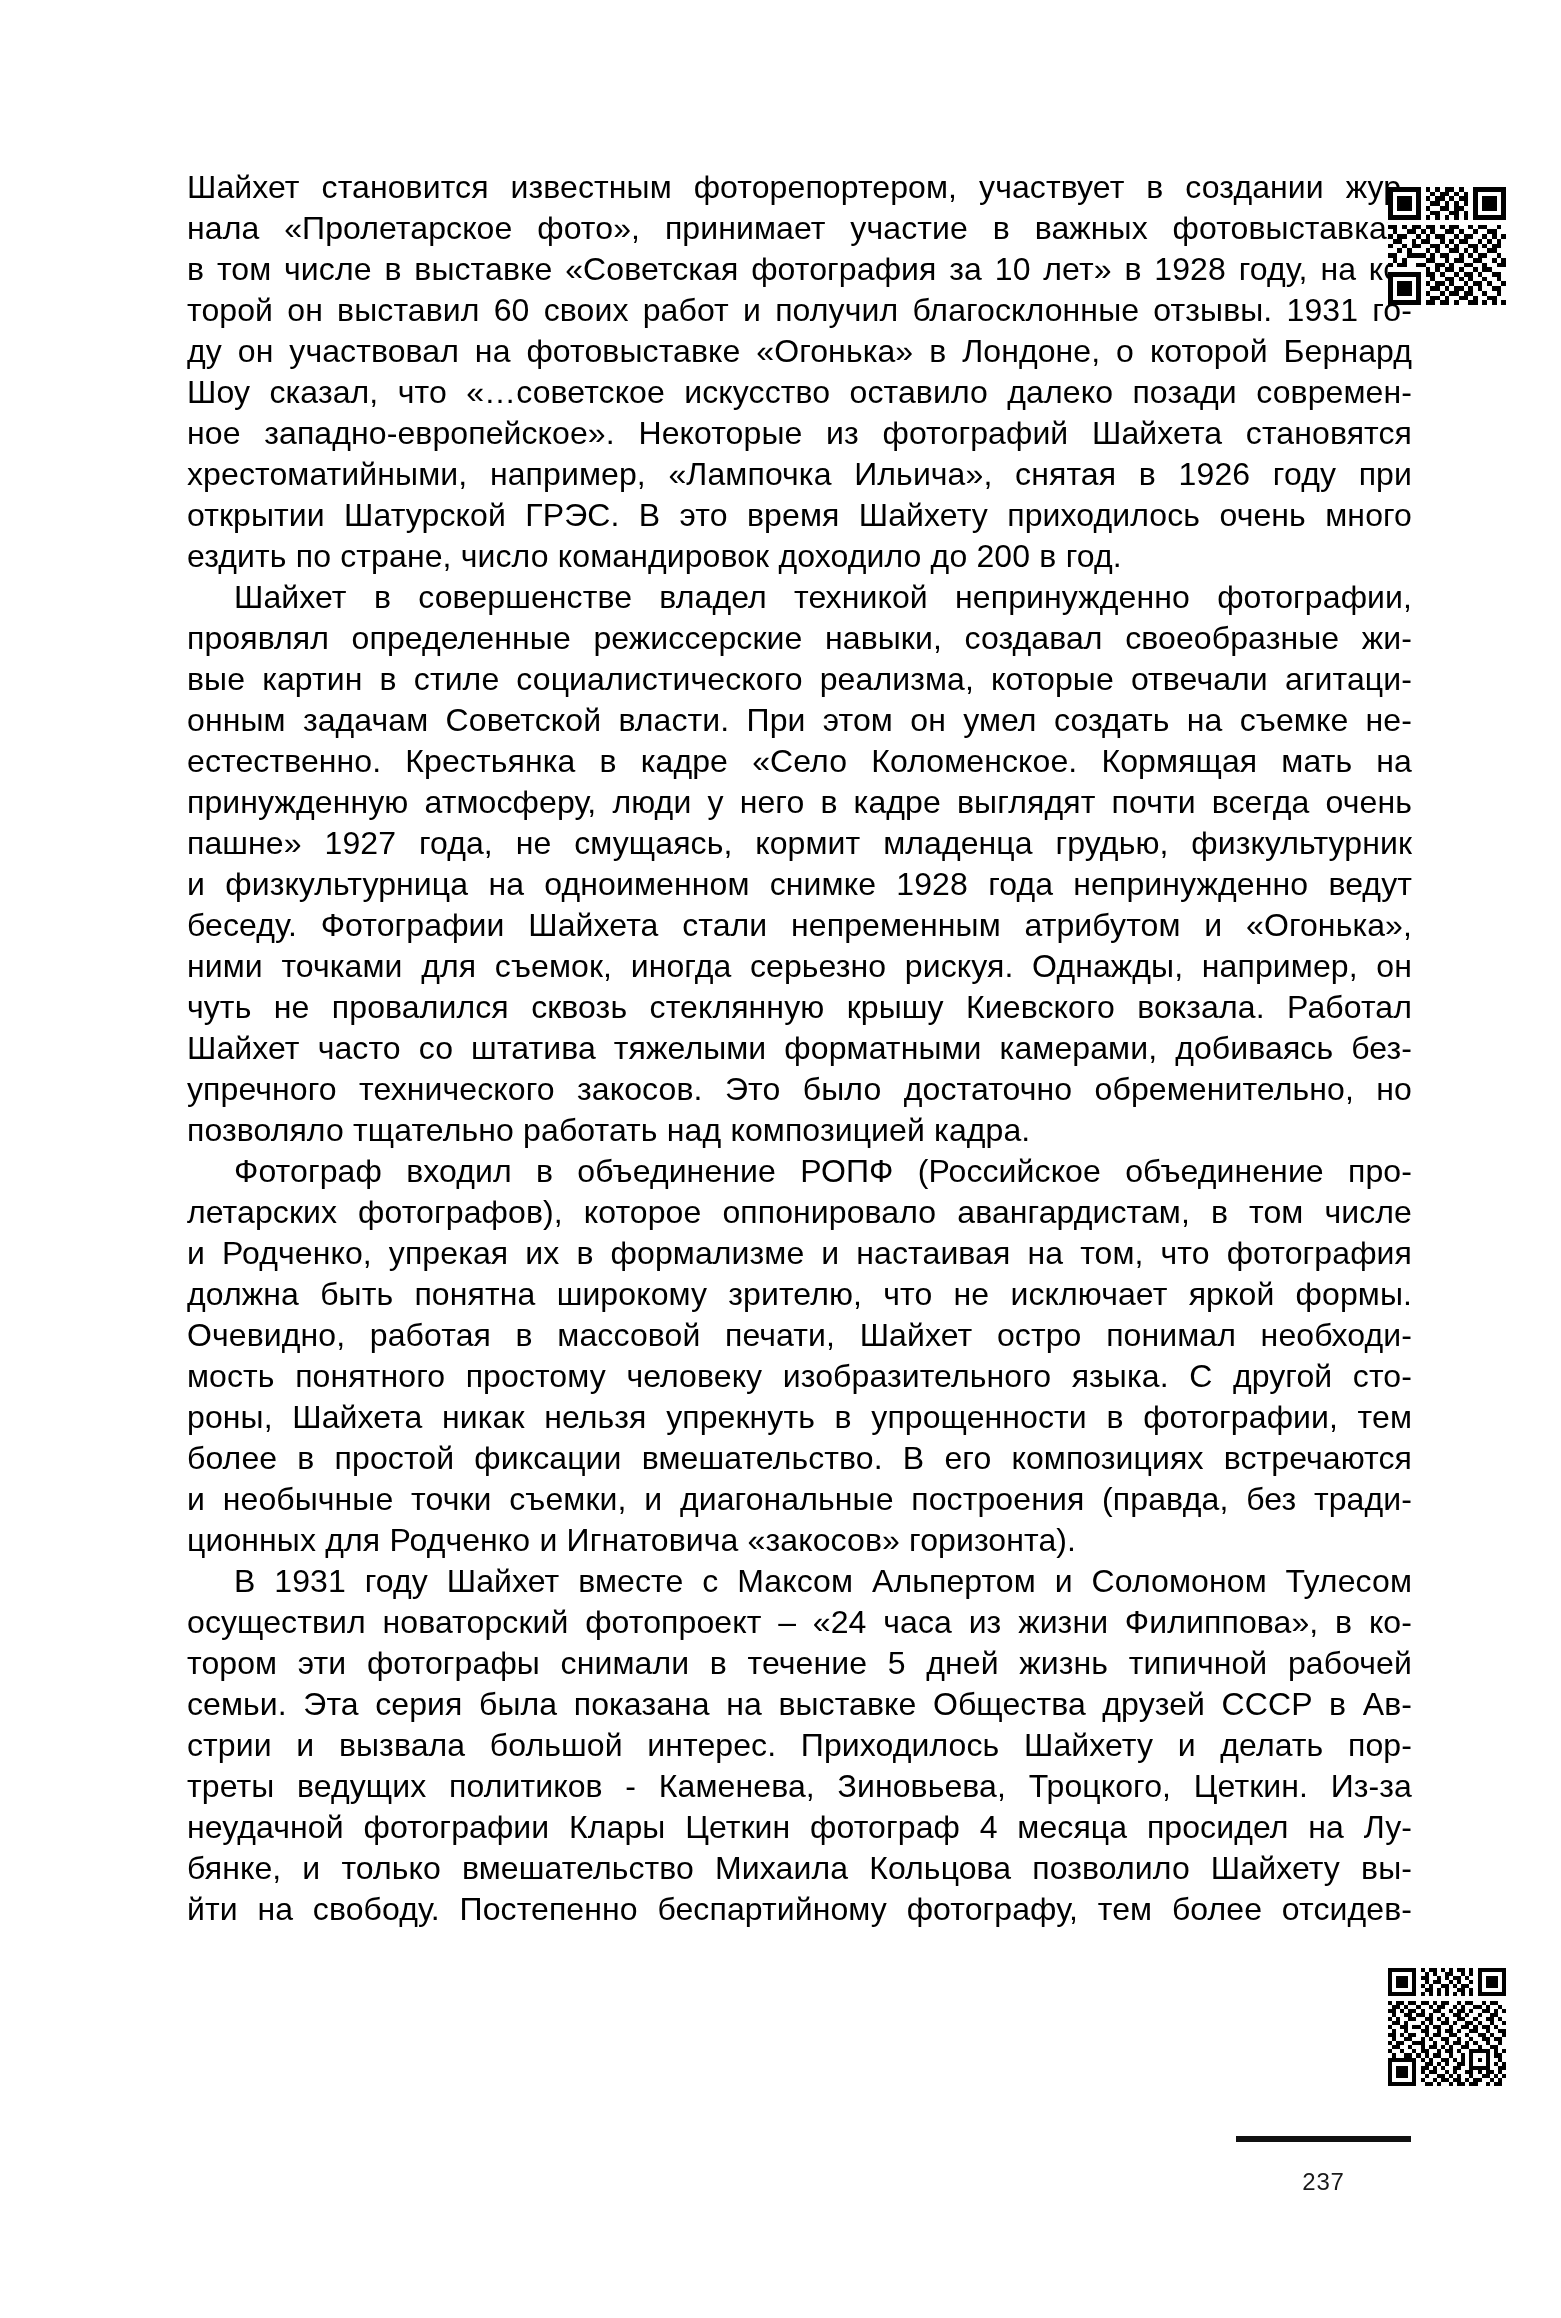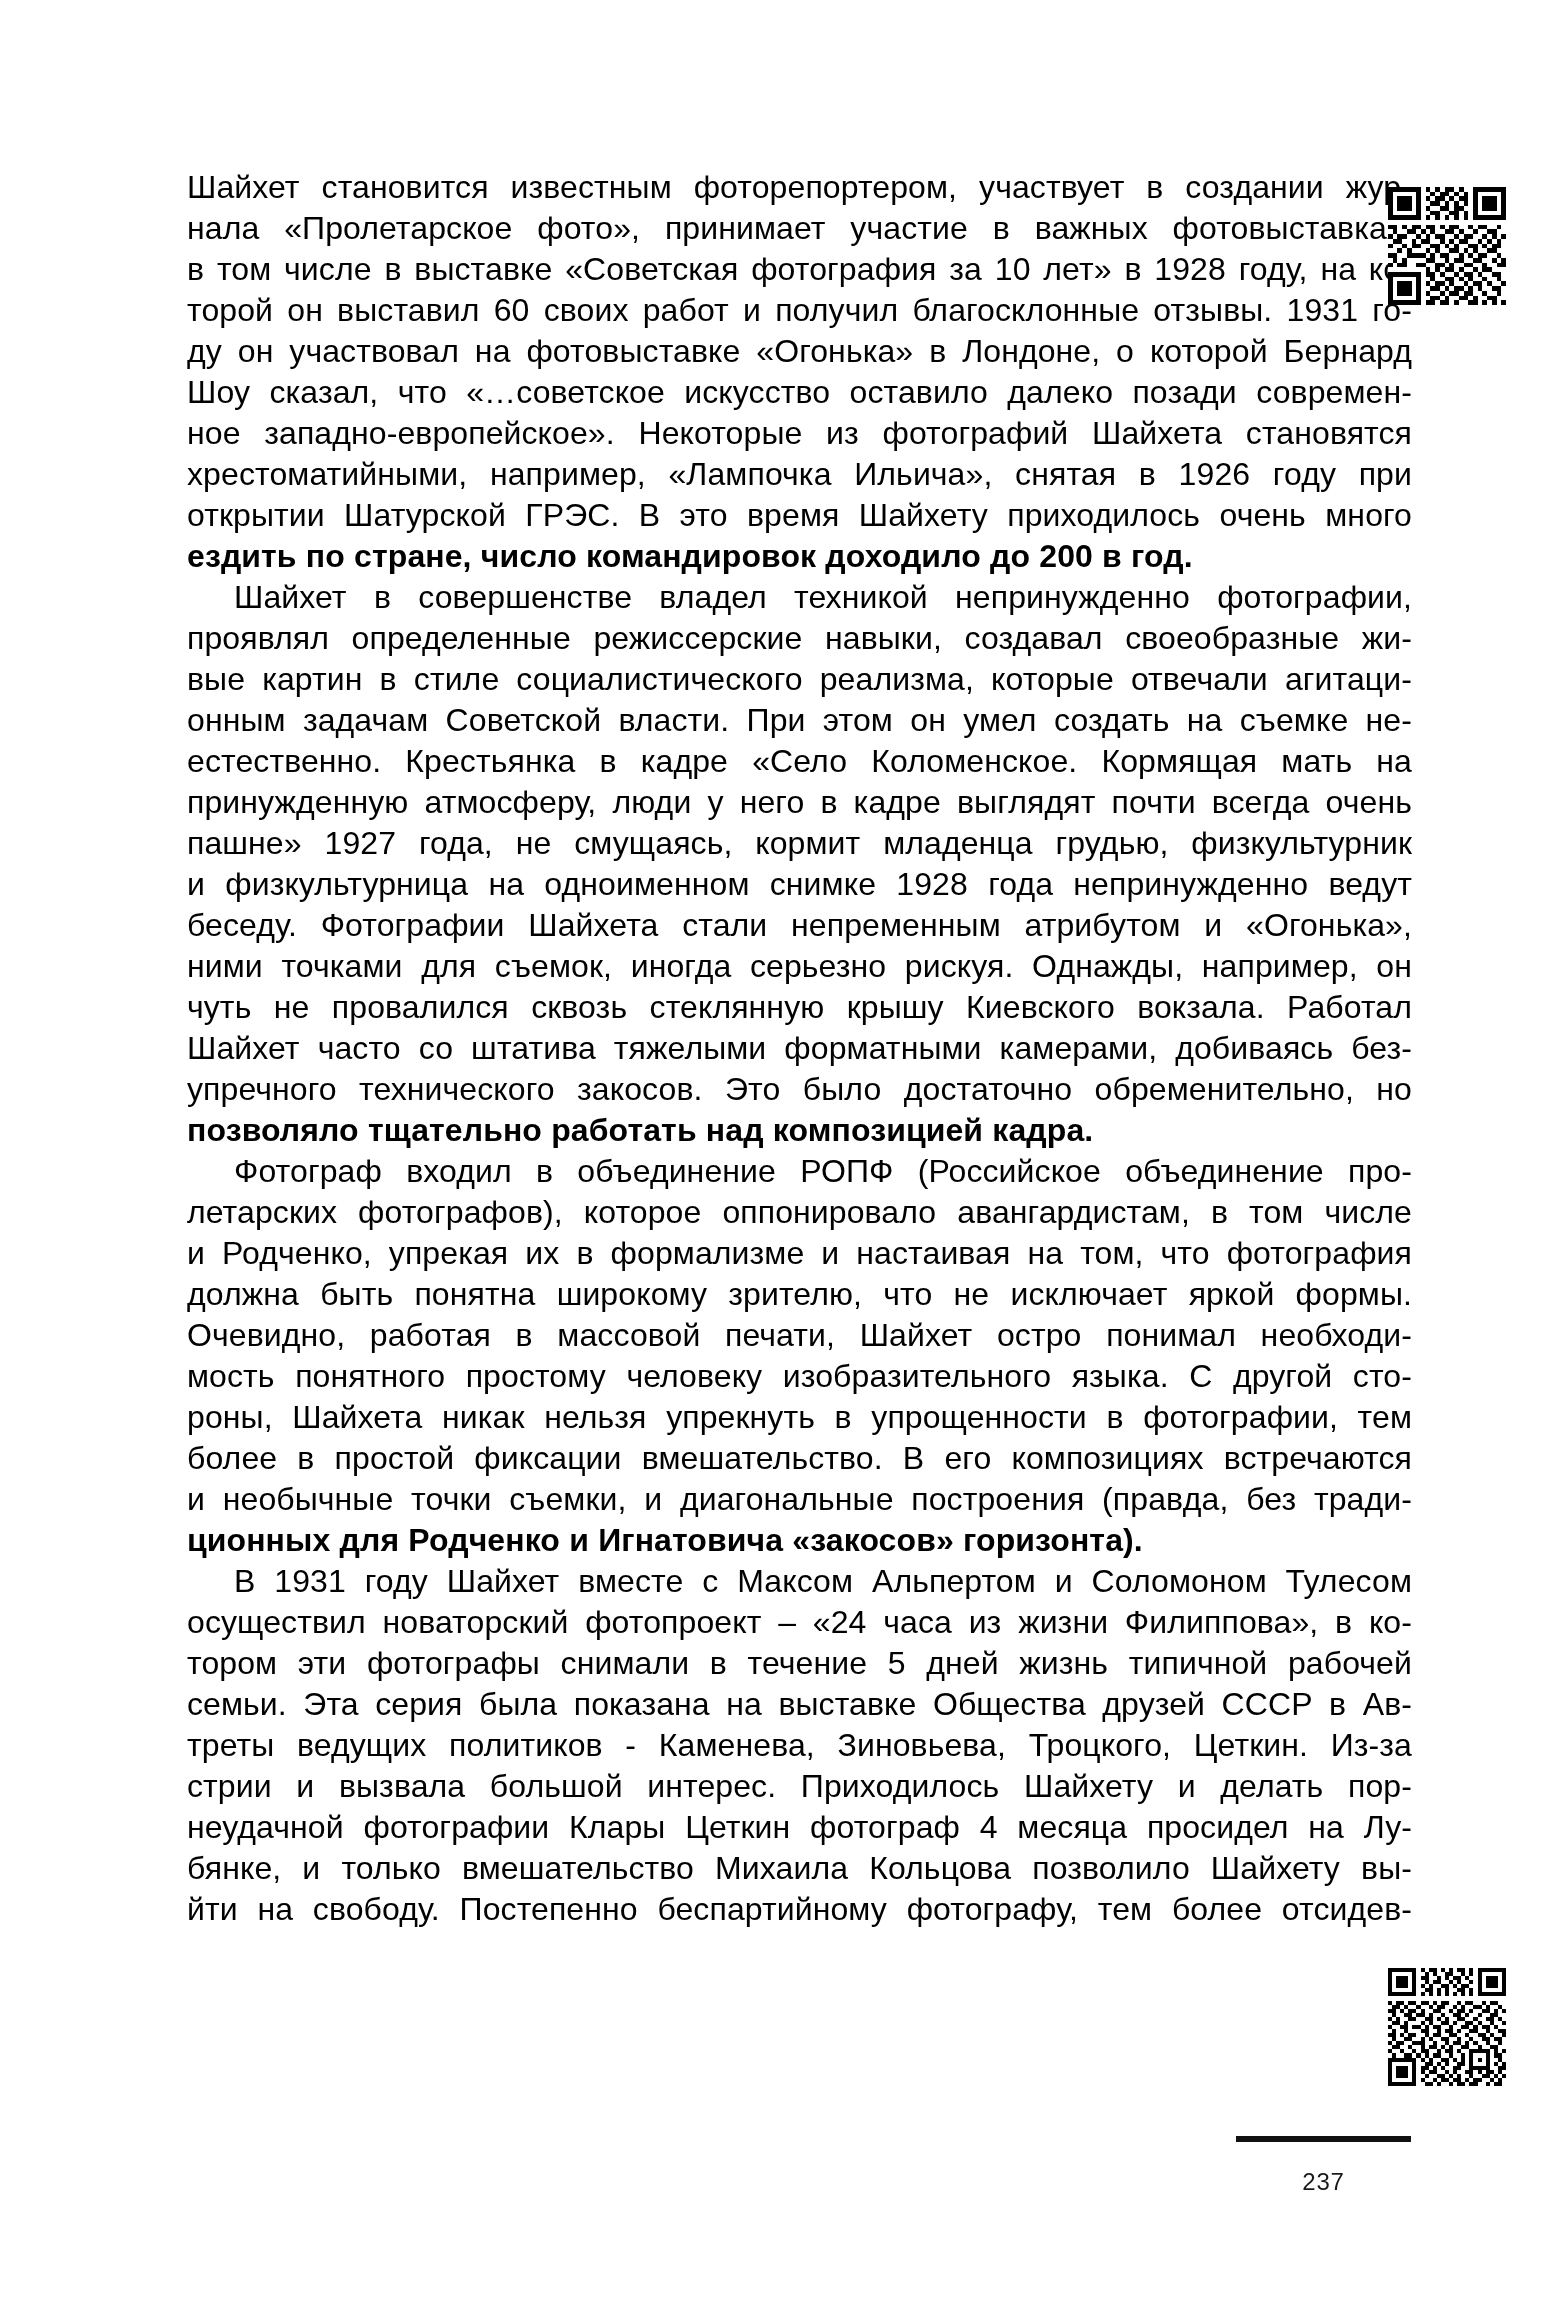--- a/index.html
+++ b/index.html
@@ -45,21 +45,20 @@
   
   .line {
     display: block;
     text-align: justify;
     text-align-last: justify;
     white-space: nowrap;
   }
   .line.last {
     text-align-last: left;
     text-align: right;
-    font-weight: bold;
   }
   .line.indent {
     text-indent: 47px;
   }
   
   .qr {
     position: absolute;
     image-rendering: pixelated;
     background: #ffffff;
   }
@@ -145,22 +144,22 @@
       <span class="line">более в простой фиксации вмешательство. В его композициях встречаются</span>
       <span class="line">и необычные точки съемки, и диагональные построения (правда, без тради-</span>
       <span class="line last">ционных для Родченко и Игнатовича «закосов» горизонта).</span>
     </p>
 
     <p class="para">
       <span class="line indent">В 1931 году Шайхет вместе с Максом Альпертом и Соломоном Тулесом</span>
       <span class="line">осуществил новаторский фотопроект – «24 часа из жизни Филиппова», в ко-</span>
       <span class="line">тором эти фотографы снимали в течение 5 дней жизнь типичной рабочей</span>
       <span class="line">семьи. Эта серия была показана на выставке Общества друзей СССР в Ав-</span>
+      <span class="line">стрии и вызвала большой интерес. Приходилось Шайхету и делать пор-</span>
       <span class="line">треты ведущих политиков - Каменева, Зиновьева, Троцкого, Цеткин. Из-за</span>
-      <span class="line">стрии и вызвала большой интерес. Приходилось Шайхету и делать пор-</span>
       <span class="line">неудачной фотографии Клары Цеткин фотограф 4 месяца просидел на Лу-</span>
       <span class="line">бянке, и только вмешательство Михаила Кольцова позволило Шайхету вы-</span>
       <span class="line">йти на свободу. Постепенно беспартийному фотографу, тем более отсидев-</span>
     </p>
 
   </div>
 
   <div class="qr" id="qr-top">
     <svg viewBox="0 0 25 25" shape-rendering="crispEdges" xmlns="http://www.w3.org/2000/svg">
       <rect width="25" height="25" fill="#ffffff"></rect>

